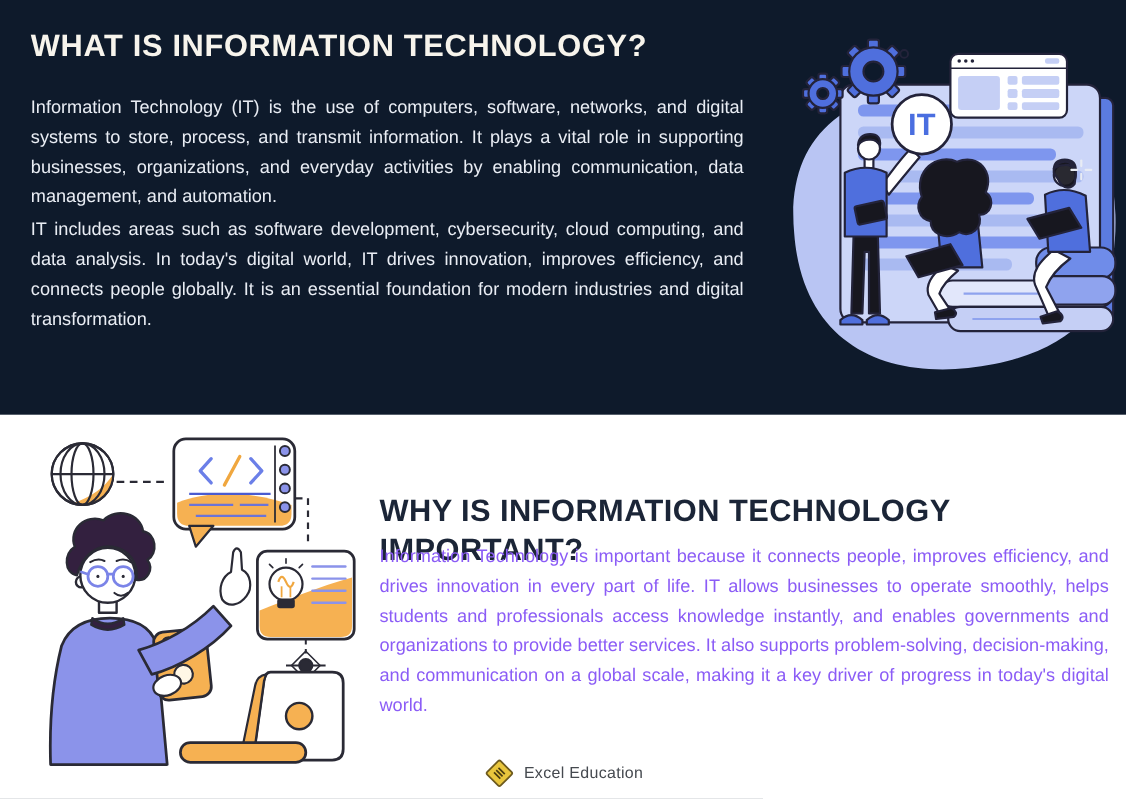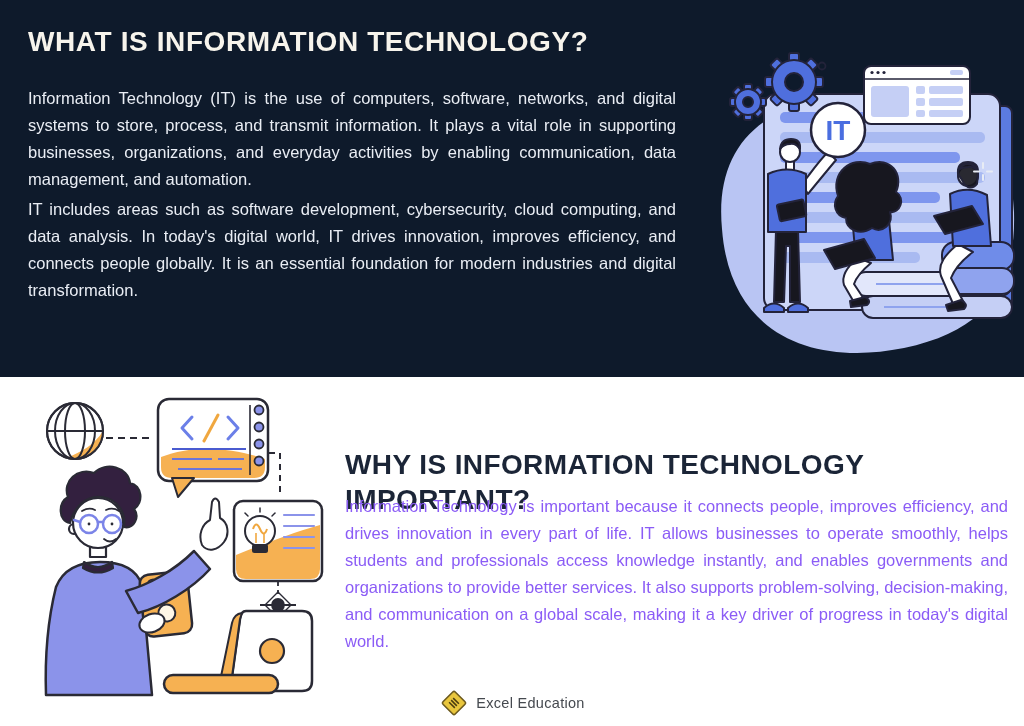--- a/index.html
+++ b/index.html
@@ -18,21 +18,21 @@
     color:#f7f4ec;
   }
   .top-para {
     position:absolute; left:28px; width:648px;
     font-size:16.5px; line-height:27px; color:#e9edf4;
     text-align:justify;
   }
   .top-para.p1 { top:85px; }
   .top-para.p2 { top:196px; }
   .top-illustration {
-    position:absolute; right:6px; top:44px; width:312px; height:316px;
+    position:absolute; right:6px; top:27px; width:312px; height:316px;
   }
   .bottom-section {
     position:absolute; left:0; top:377px; width:1024px; height:349px;
     background:#ffffff;
   }
   .bottom-illustration {
     position:absolute; left:6px; top:6px; width:334px; height:330px;
   }
   .bottom-title {
     position:absolute; left:345px; top:30px; width:585px;

